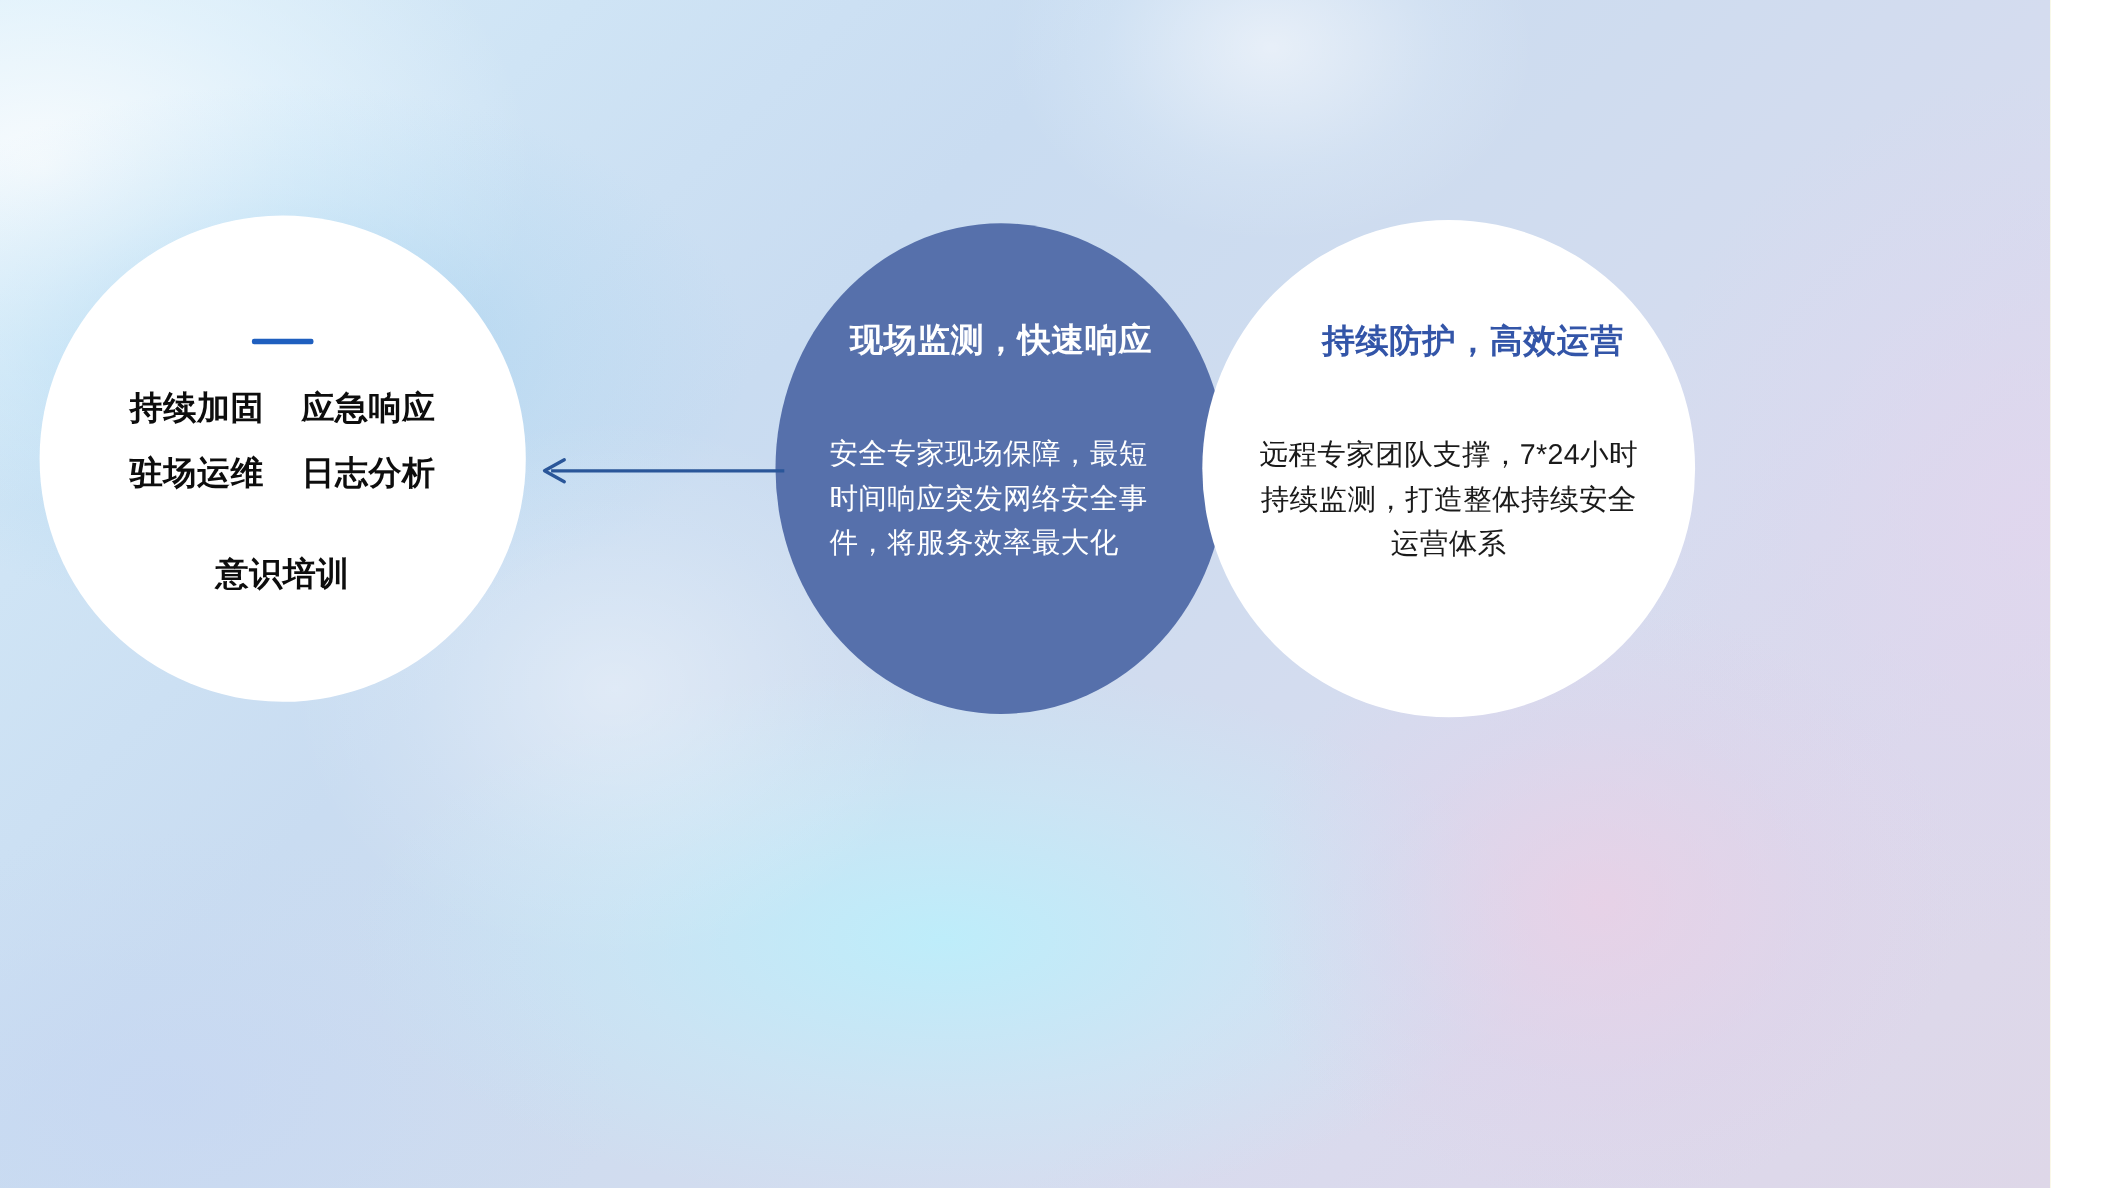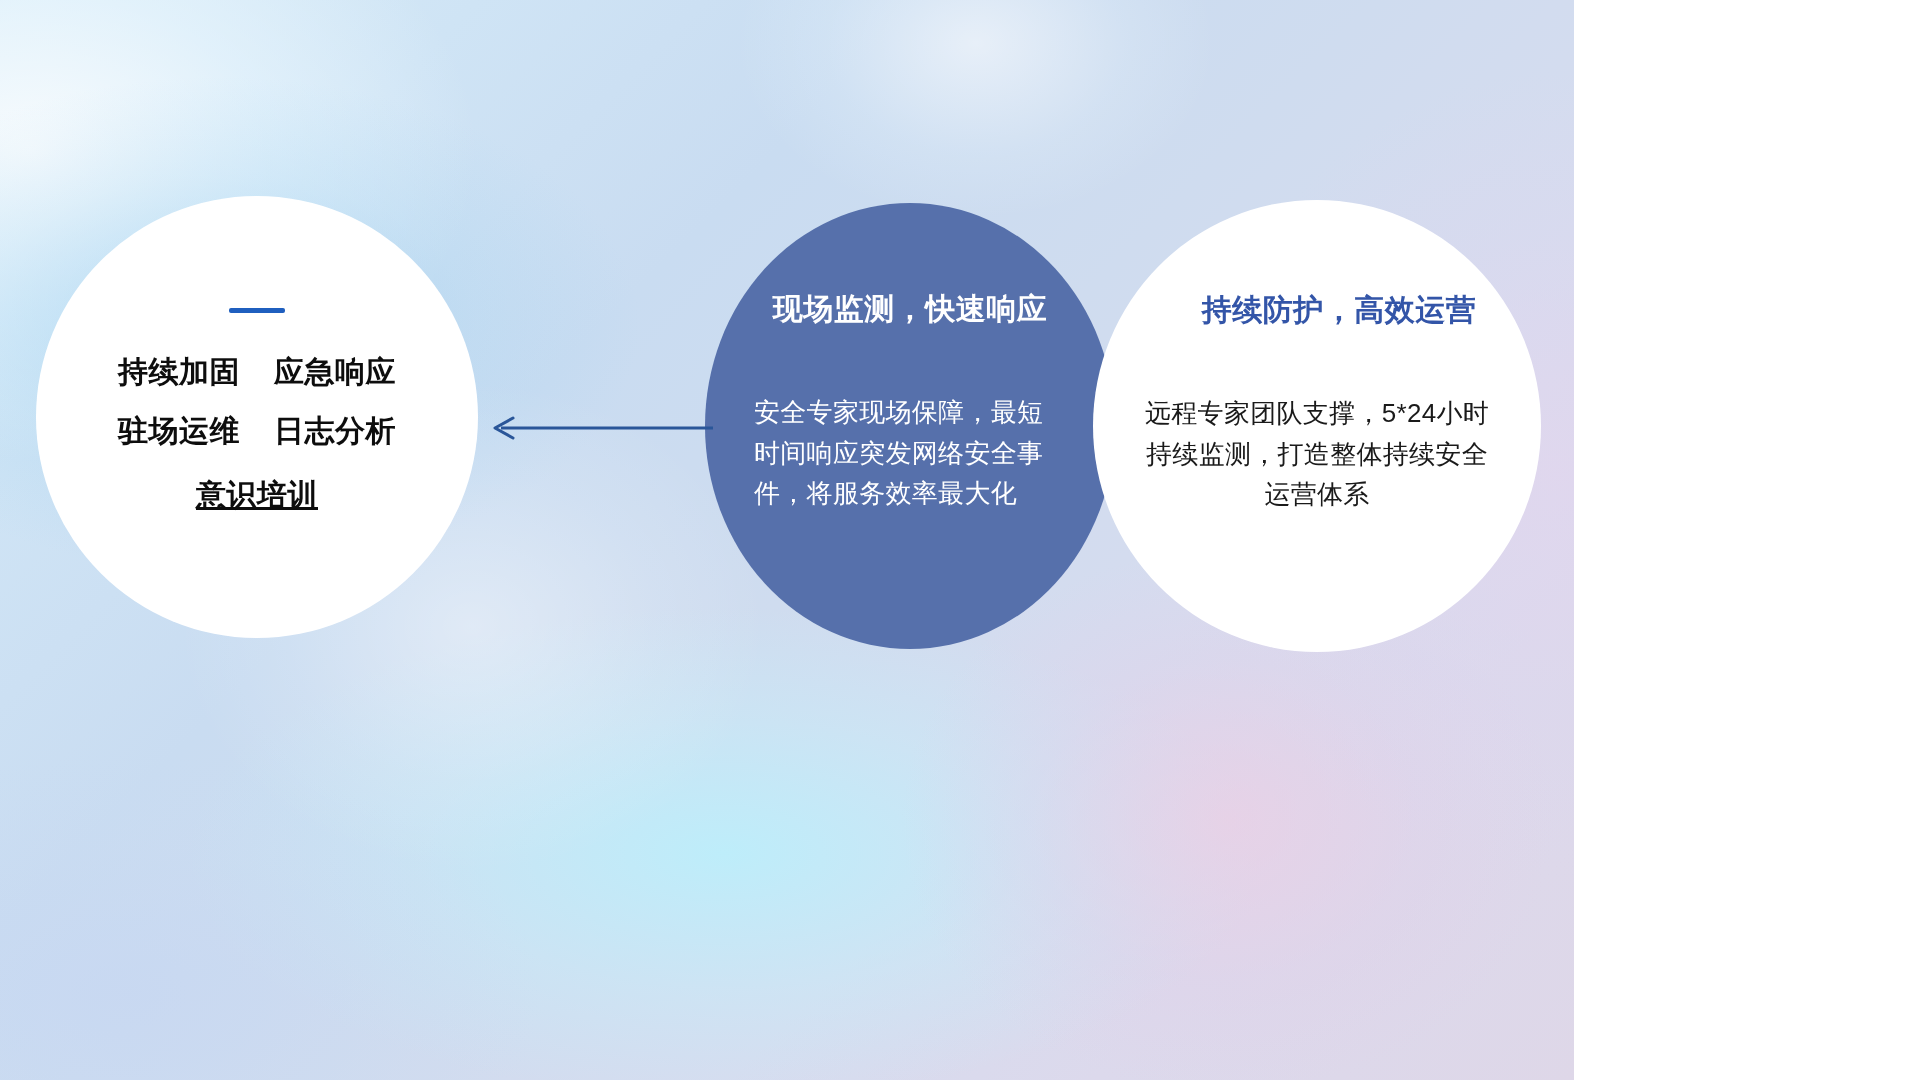--- a/index.html
+++ b/index.html
@@ -9,21 +9,21 @@
   }
   body {
     width: 1920px;
     height: 1080px;
     overflow: hidden;
     font-family: "Liberation Sans", "DejaVu Sans", sans-serif;
   }
 
   #slide {
     position: relative;
-    width: 1574px;
+    width: 1864px;
     height: 1080px;
     overflow: hidden;
     background: #fef9c3;
   }
 
   
   .bg-layer {
     position: absolute;
     inset: 0;
     pointer-events: none;
@@ -120,22 +120,21 @@
     gap: 34px;
     font-size: 30px;
     font-weight: bold;
     color: #0d0d0d;
     line-height: 1.42;
     letter-spacing: 0.5px;
     margin-bottom: 16px;
     white-space: nowrap;
   }
   .tag-row.single {
-    margin-top: 6px;
-    text-decoration: underline;
+    margin-top: 34px;
   }
 
   .circle-mid {
     left: 705px;
     top: 203px;
     width: 410px;
     height: 446px;
     background: #5670ab;
     z-index: 1;
     justify-content: flex-start;
@@ -216,21 +215,21 @@
   <div class="bg-layer bg-glow-g"></div>
   <div class="bg-layer bg-glow-h"></div>
 
   <div class="circle circle-mid">
     <div class="card-title">现场监测，快速响应</div>
     <div class="card-body">安全专家现场保障，最短时间响应突发网络安全事件，将服务效率最大化</div>
   </div>
 
   <div class="circle circle-right">
     <div class="card-title">持续防护，高效运营</div>
-    <div class="card-body">远程专家团队支撑，5*24小时持续监测，打造整体持续安全运营体系</div>
+    <div class="card-body">远程专家团队支撑，7*24小时持续监测，打造整体持续安全运营体系</div>
   </div>
 
   <div class="circle circle-left">
     <div class="dash-rule"></div>
 
     <div class="tag-row">
       <span>持续加固</span>
       <span>应急响应</span>
     </div>
 

